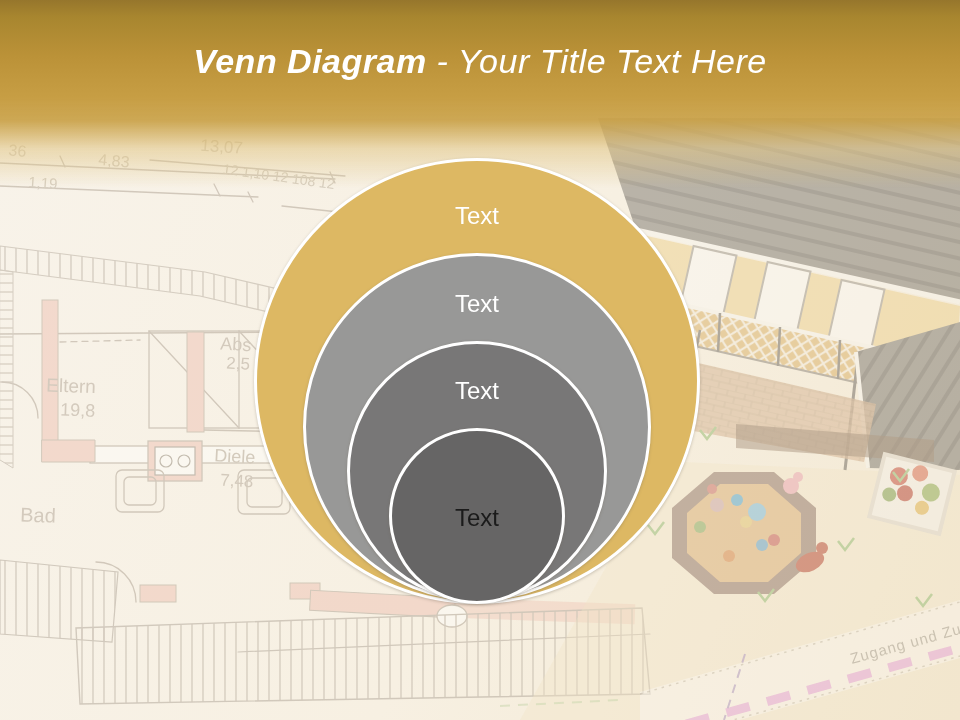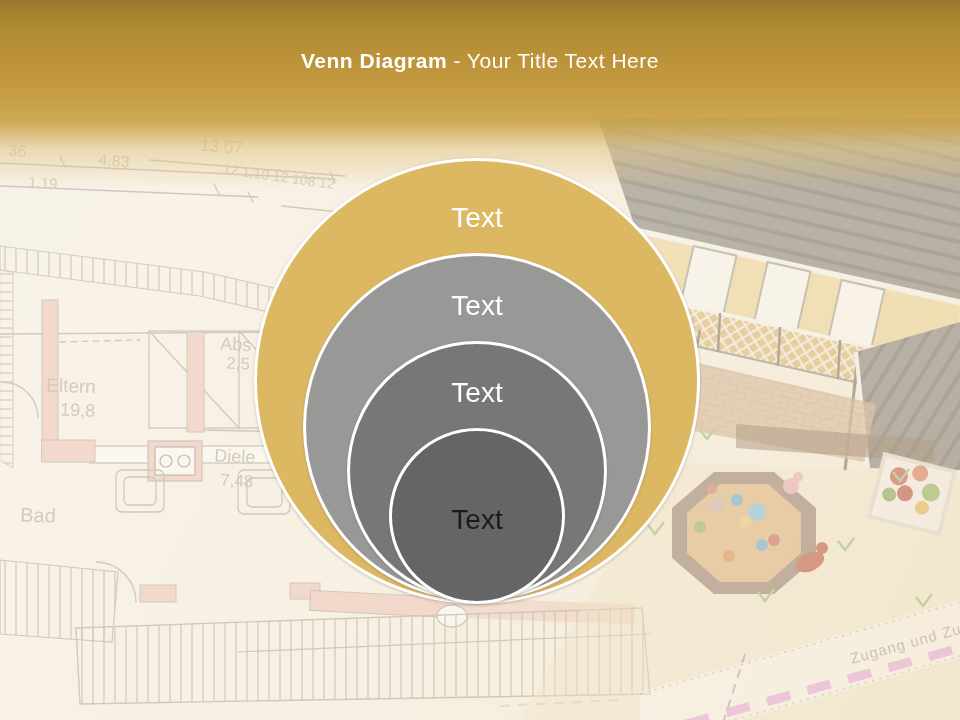--- a/index.html
+++ b/index.html
@@ -4,31 +4,31 @@
 <style>
   html,body{margin:0;padding:0;}
   .slide{position:relative;width:960px;height:720px;overflow:hidden;
     background:linear-gradient(115deg,#f8f3ea 0%,#f7f0e2 55%,#f3e8d2 100%);
     font-family:"Liberation Sans",sans-serif;}
   .bg{position:absolute;left:0;top:0;z-index:0;}
   .header-banner{position:absolute;left:0;top:0;right:0;height:188px;z-index:1;
     background:linear-gradient(180deg,#96762c 0%,#a8862f 9%,#bb9238 30%,#c79e44 52%,
       rgba(201,161,72,.93) 64%,rgba(224,196,130,.55) 79%,rgba(245,236,220,0) 100%);}
   .title{position:absolute;top:40px;left:0;width:100%;text-align:center;z-index:7;
-    color:#ffffff;font-size:21px;line-height:42px;letter-spacing:.5px;}
+    color:#ffffff;font-size:34px;line-height:42px;letter-spacing:.5px;font-style:italic;}
   .t-bold{font-weight:700;}
   .t-rest{font-weight:400;}
   .ring{position:absolute;border:3.5px solid #fff;border-radius:50%;box-sizing:border-box;
     box-shadow:0 1px 3px rgba(110,100,85,.35);}
   #ring1{left:254px;top:158px;width:446px;height:446px;z-index:2;}
   #ring2{left:303px;top:253px;width:348px;height:348px;z-index:3;}
   #ring3{left:347px;top:341px;width:260px;height:260px;z-index:4;}
   #ring4{left:389px;top:428px;width:176px;height:176px;z-index:5;}
   .ring-label{position:absolute;left:417px;width:120px;text-align:center;z-index:6;
-    font-size:28px;font-weight:400;}
+    font-size:24px;font-weight:400;}
   #rl1{top:202px;} #rl2{top:290px;} #rl3{top:377px;} #rl4{top:504px;}
   .plan-text{fill:#b6aa9b;}
   .dim-text{fill:#bdb2a0;}
   .site-text{fill:#a39a8f;letter-spacing:1px;}
   text{font-family:"Liberation Sans",sans-serif;}
 </style>
 </head>
 <body>
 
 <div class="slide">

